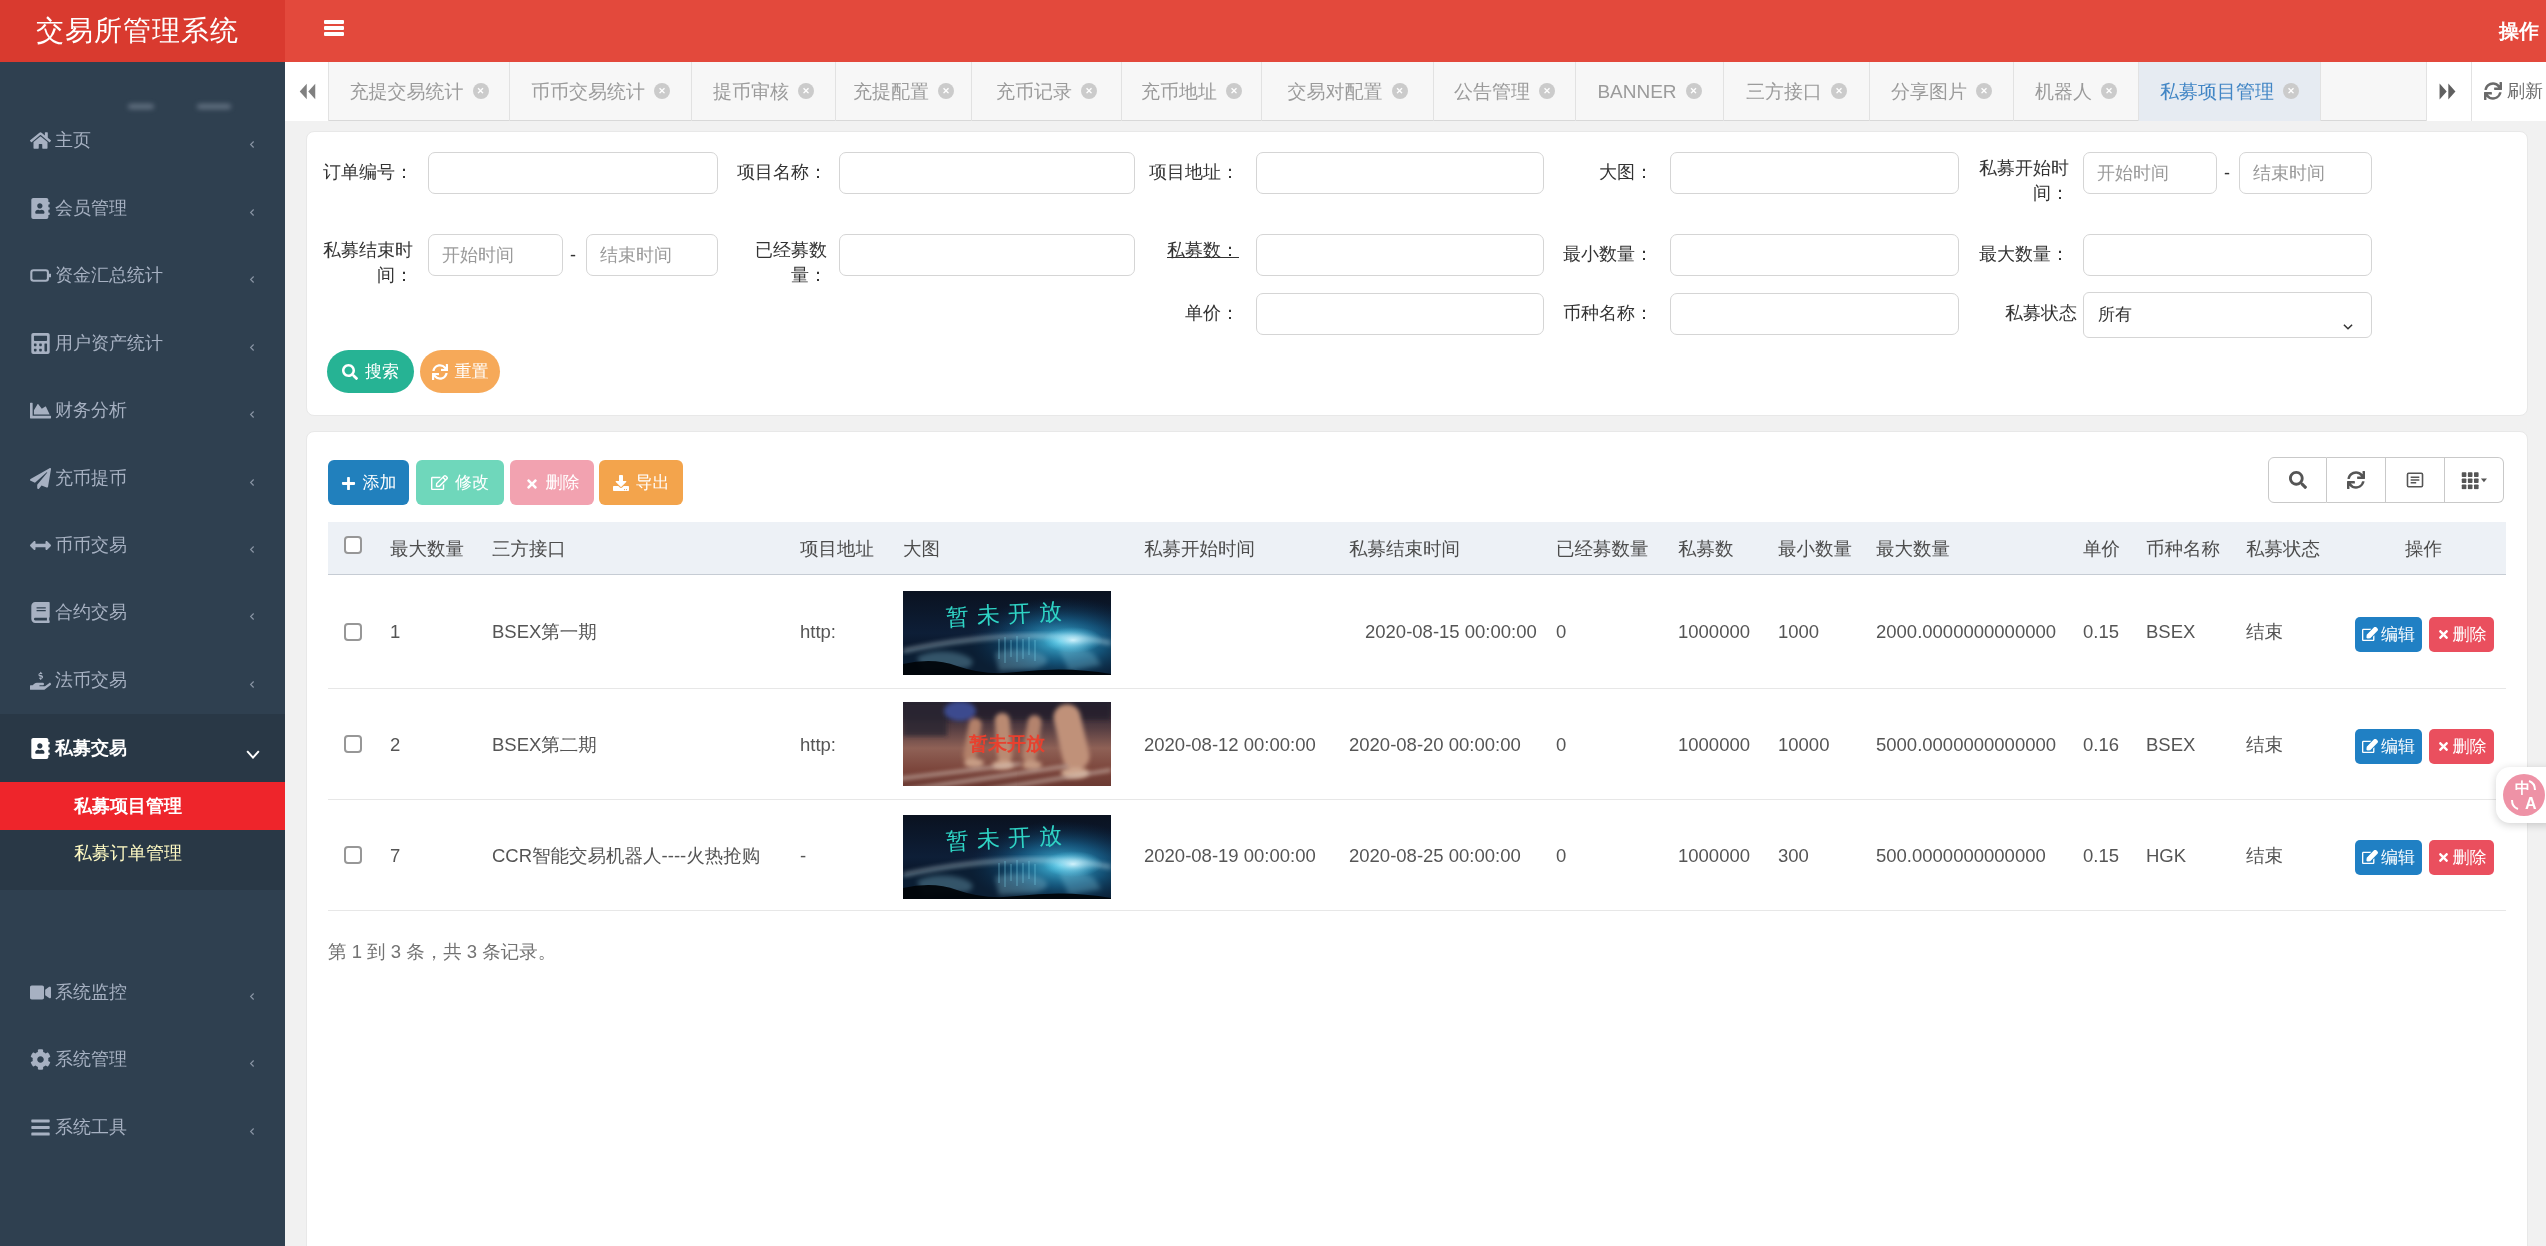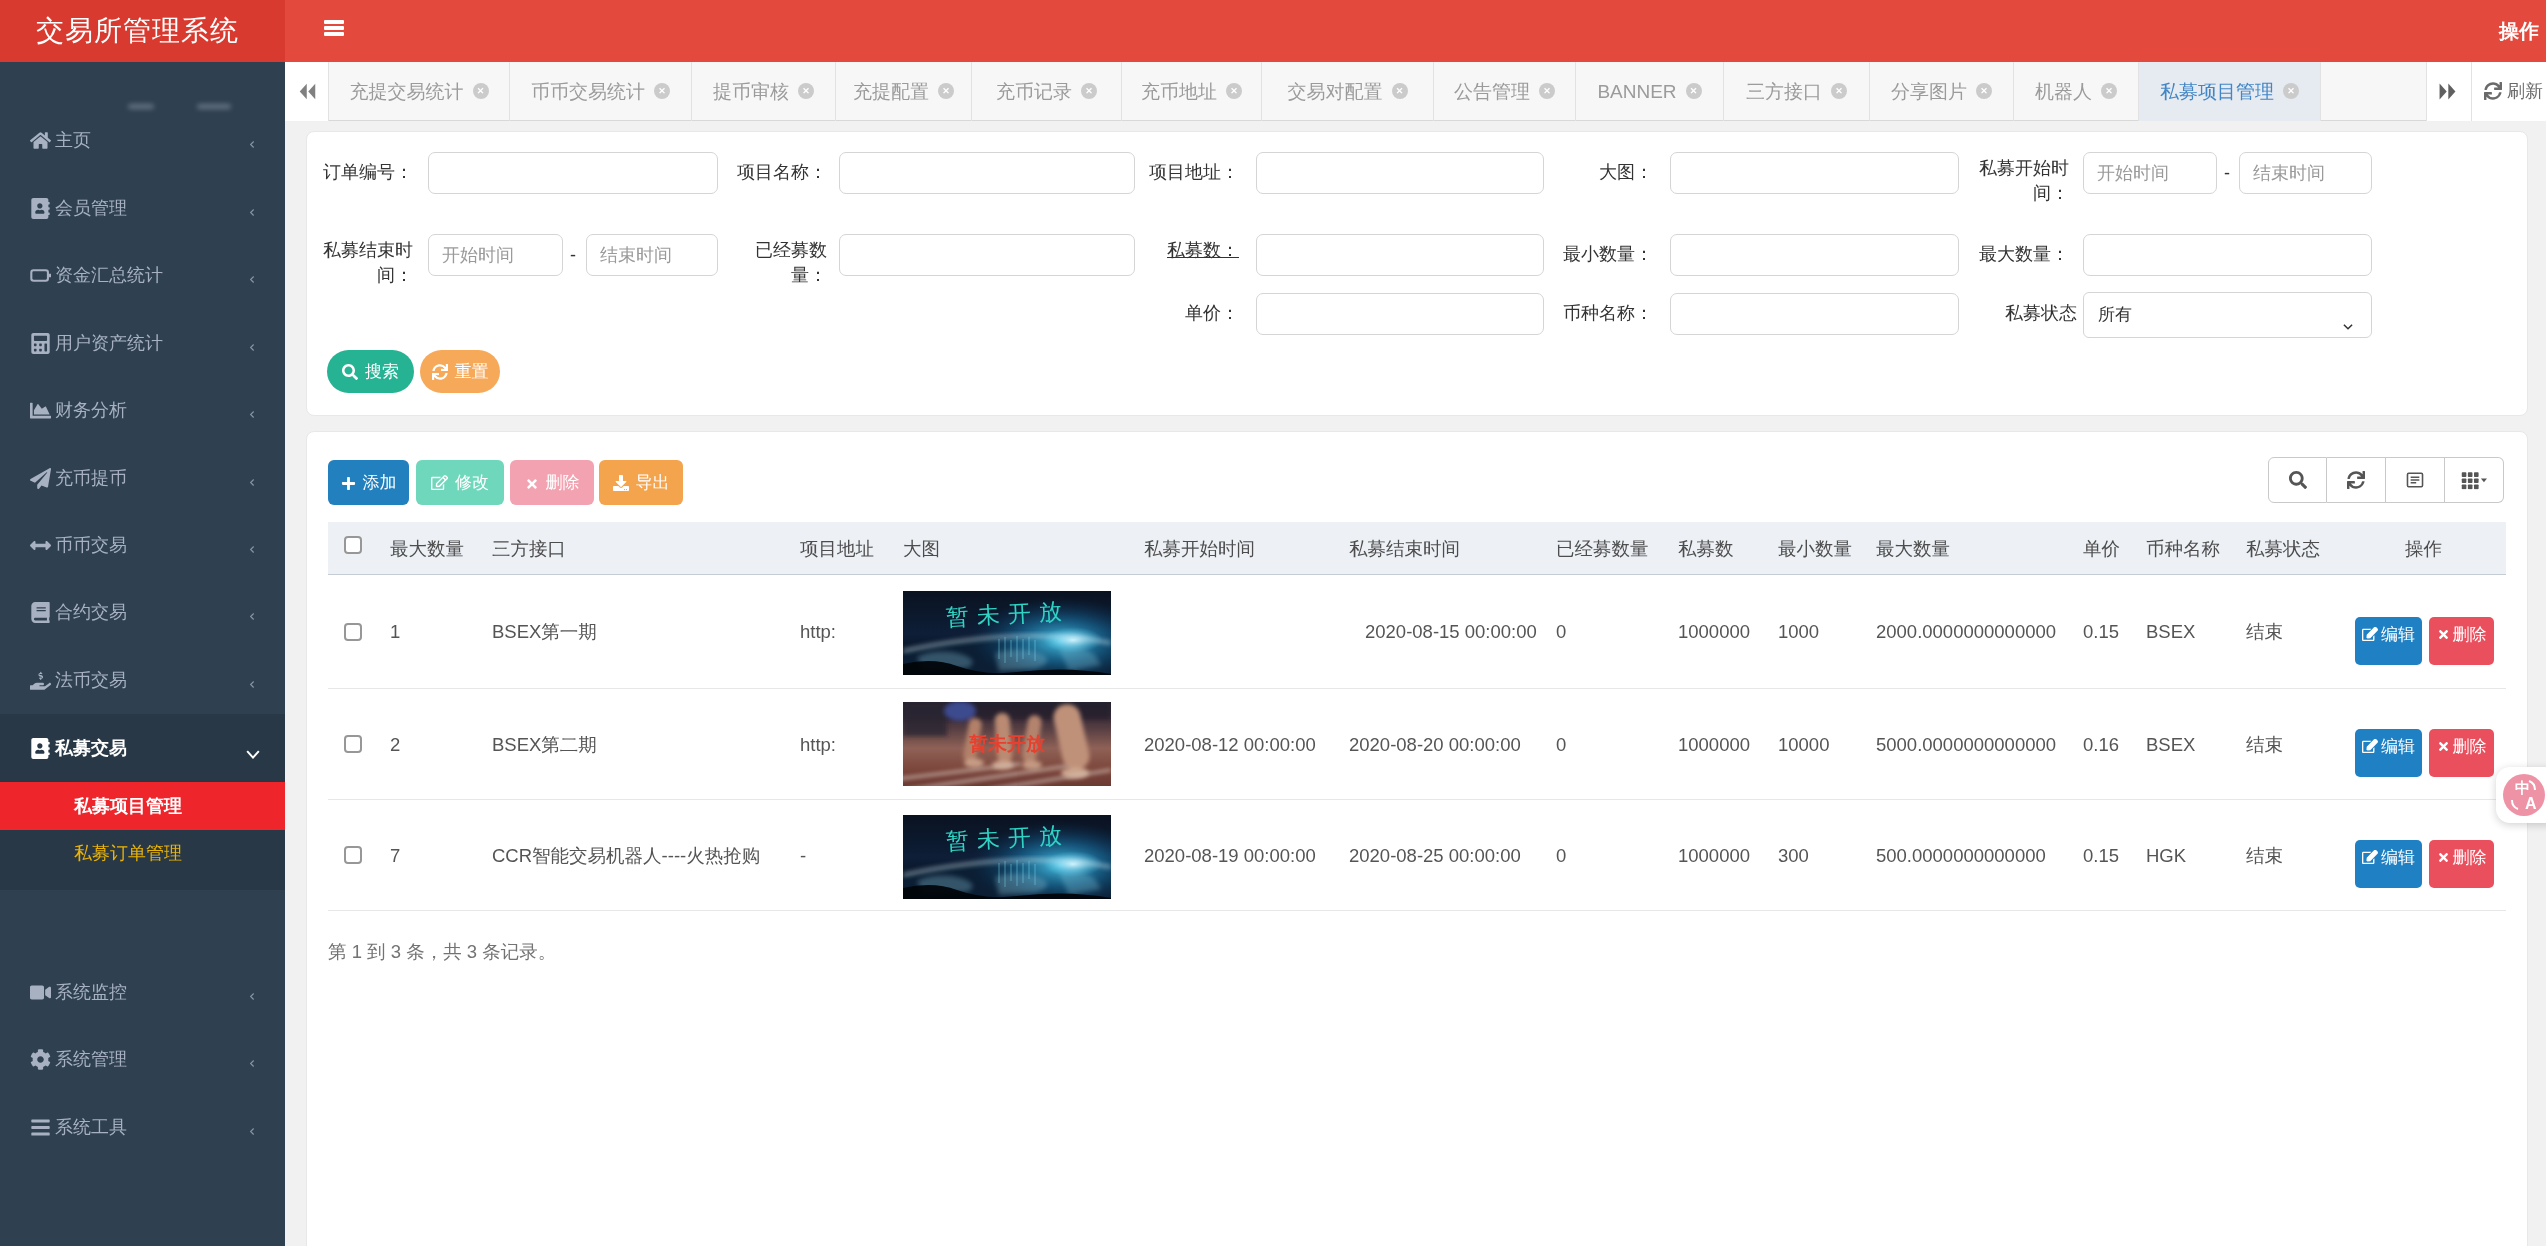--- a/index.html
+++ b/index.html
@@ -20,21 +20,21 @@
 .blur1 { position:absolute; left:128px; top:42px; width:26px; height:5px; background:rgba(165,175,192,.45); border-radius:3px; filter:blur(2.5px); }
 .blur2 { position:absolute; left:197px; top:42px; width:34px; height:5px; background:rgba(165,175,192,.45); border-radius:3px; filter:blur(2.5px); }
 .activeblock { position:absolute; left:0; top:652px; width:285px; height:176px; background:#293846; }
 .nav-item { position:absolute; left:0; width:285px; height:68px; color:#a7b1c2; font-size:18px; }
 .nav-item .nico { position:absolute; left:30px; top:50%; margin-top:-10px; width:21px; height:21px; }
 .nav-item .nico svg { display:block; width:21px; height:21px; }
 .nav-item .ntxt { position:absolute; left:55px; top:50%; margin-top:-12px; line-height:24px; }
 .nav-item .chev { position:absolute; right:28px; top:50%; margin-top:-7px; width:9px; height:14px; }
 .nav-item.active { color:#fff; font-weight:bold; }
 .subred { position:absolute; left:0; top:720px; width:285px; height:48px; background:#ee252b; color:#fff; font-weight:bold; font-size:18px; line-height:48px; padding-left:74px; }
-.subitem { position:absolute; left:0; top:768px; width:285px; height:47px; color:#eab308; font-size:18px; line-height:47px; padding-left:74px; }
+.subitem { position:absolute; left:0; top:768px; width:285px; height:47px; color:#fef9c3; font-size:18px; line-height:47px; padding-left:74px; }
 
 
 .tabbar { position:absolute; left:285px; top:62px; right:0; height:59px; background:#f7f7f7; border-bottom:1px solid #d8d8d8; z-index:3; }
 .tbtn { position:absolute; top:0; height:59px; background:#fff; }
 .tab { position:absolute; top:0; height:59px; border-right:1px solid #e2e2e2; text-align:center; font-size:19px; color:#9b9b9b; line-height:59px; white-space:nowrap; }
 .tab .x { display:inline-block; vertical-align:middle; margin-left:9px; margin-top:-3px; width:16px; height:16px; border-radius:50%; background:#cbcbcb; position:relative; }
 .tab .x:before { content:"✕"; position:absolute; left:0; top:0; width:16px; height:16px; line-height:16px; font-size:9px; color:#fff; font-weight:bold; }
 .tab.act { background:#e6ebf2; color:#4286c5; }
 
 
@@ -62,21 +62,21 @@
 .igb svg { position:absolute; left:50%; top:50%; transform:translate(-50%,-50%); }
 
 
 .thead { position:absolute; left:21px; top:90px; width:2178px; height:53px; background:#edf1f6; border-bottom:1px solid #c6ccd4; }
 .th { position:absolute; top:0; height:53px; line-height:53px; font-size:18.5px; color:#4d4d4d; white-space:nowrap; }
 .trow { position:absolute; left:21px; width:2178px; height:111px; border-bottom:1px solid #e7e7e7; }
 .td { position:absolute; top:0; height:111px; line-height:111px; font-size:18.5px; color:#555; white-space:nowrap; }
 .ckb { position:absolute; left:16px; top:50%; margin-top:-9px; width:18px; height:18px; border:2px solid #979797; border-radius:4px; background:#fff; }
 .thead .ckb { top:14px; margin-top:0; }
 .rimg { position:absolute; left:575px; top:13px; width:208px; height:84px; }
-.rbtn { position:absolute; top:50%; margin-top:-15px; height:48px; border-radius:5px; color:#fff; font-size:17px; line-height:35px; text-align:center; }
+.rbtn { position:absolute; top:50%; margin-top:-15px; height:35px; border-radius:5px; color:#fff; font-size:17px; line-height:35px; text-align:center; }
 .footline { position:absolute; left:21px; top:507px; font-size:18.5px; color:#737373; }
 
 
 .fab { position:absolute; right:-16px; top:767px; width:66px; height:56px; background:#fff; border-radius:14px; box-shadow:0 2px 8px rgba(0,0,0,.18); z-index:9; }
 </style>
 </head>
 <body>
 <div class="app">
 
   <div class="logo">交易所管理系统</div>

